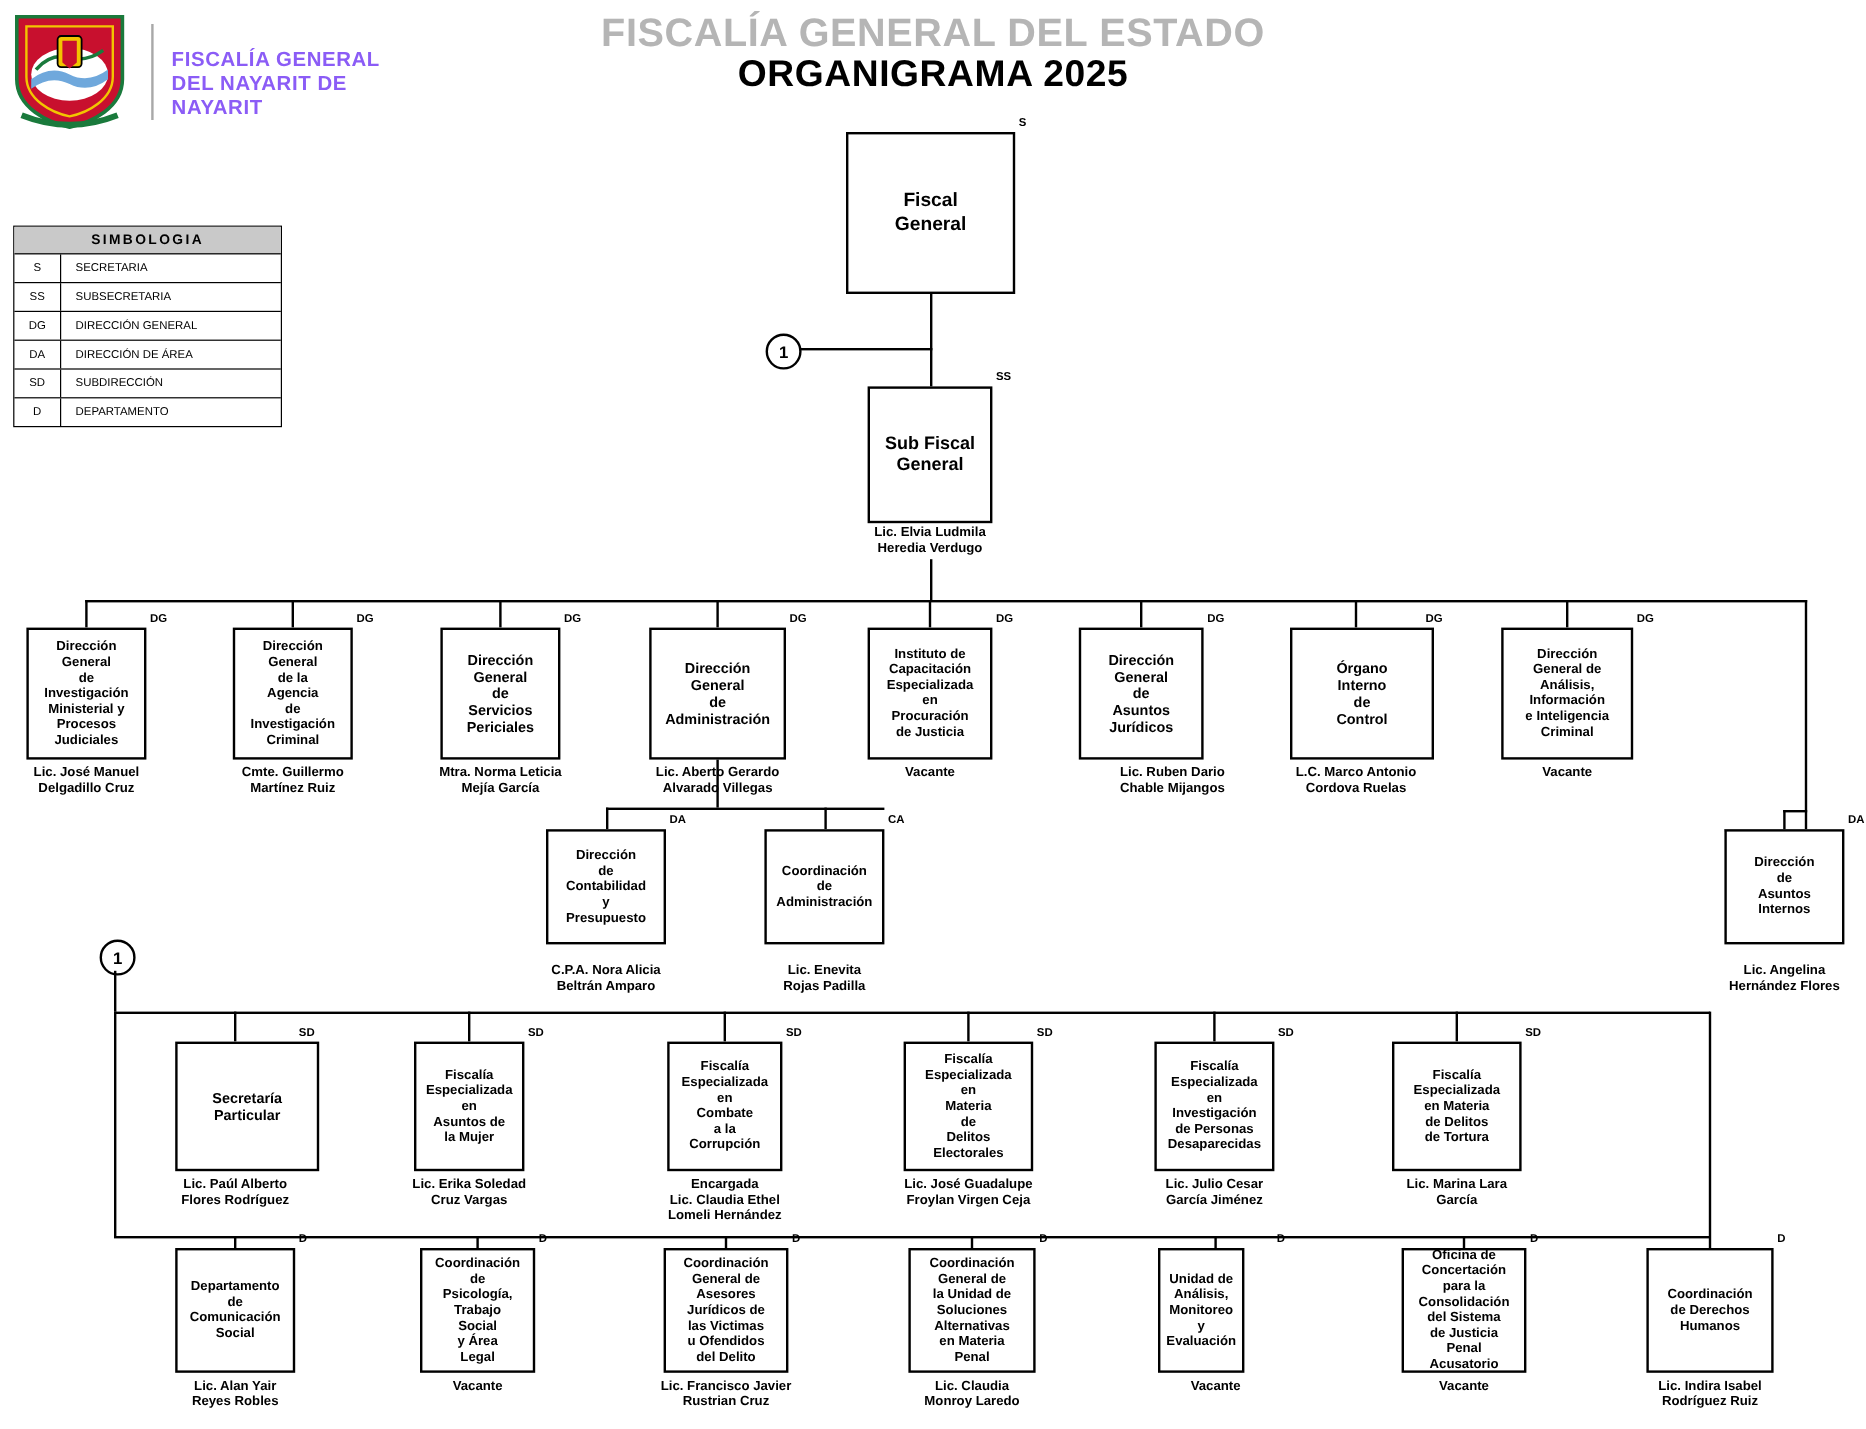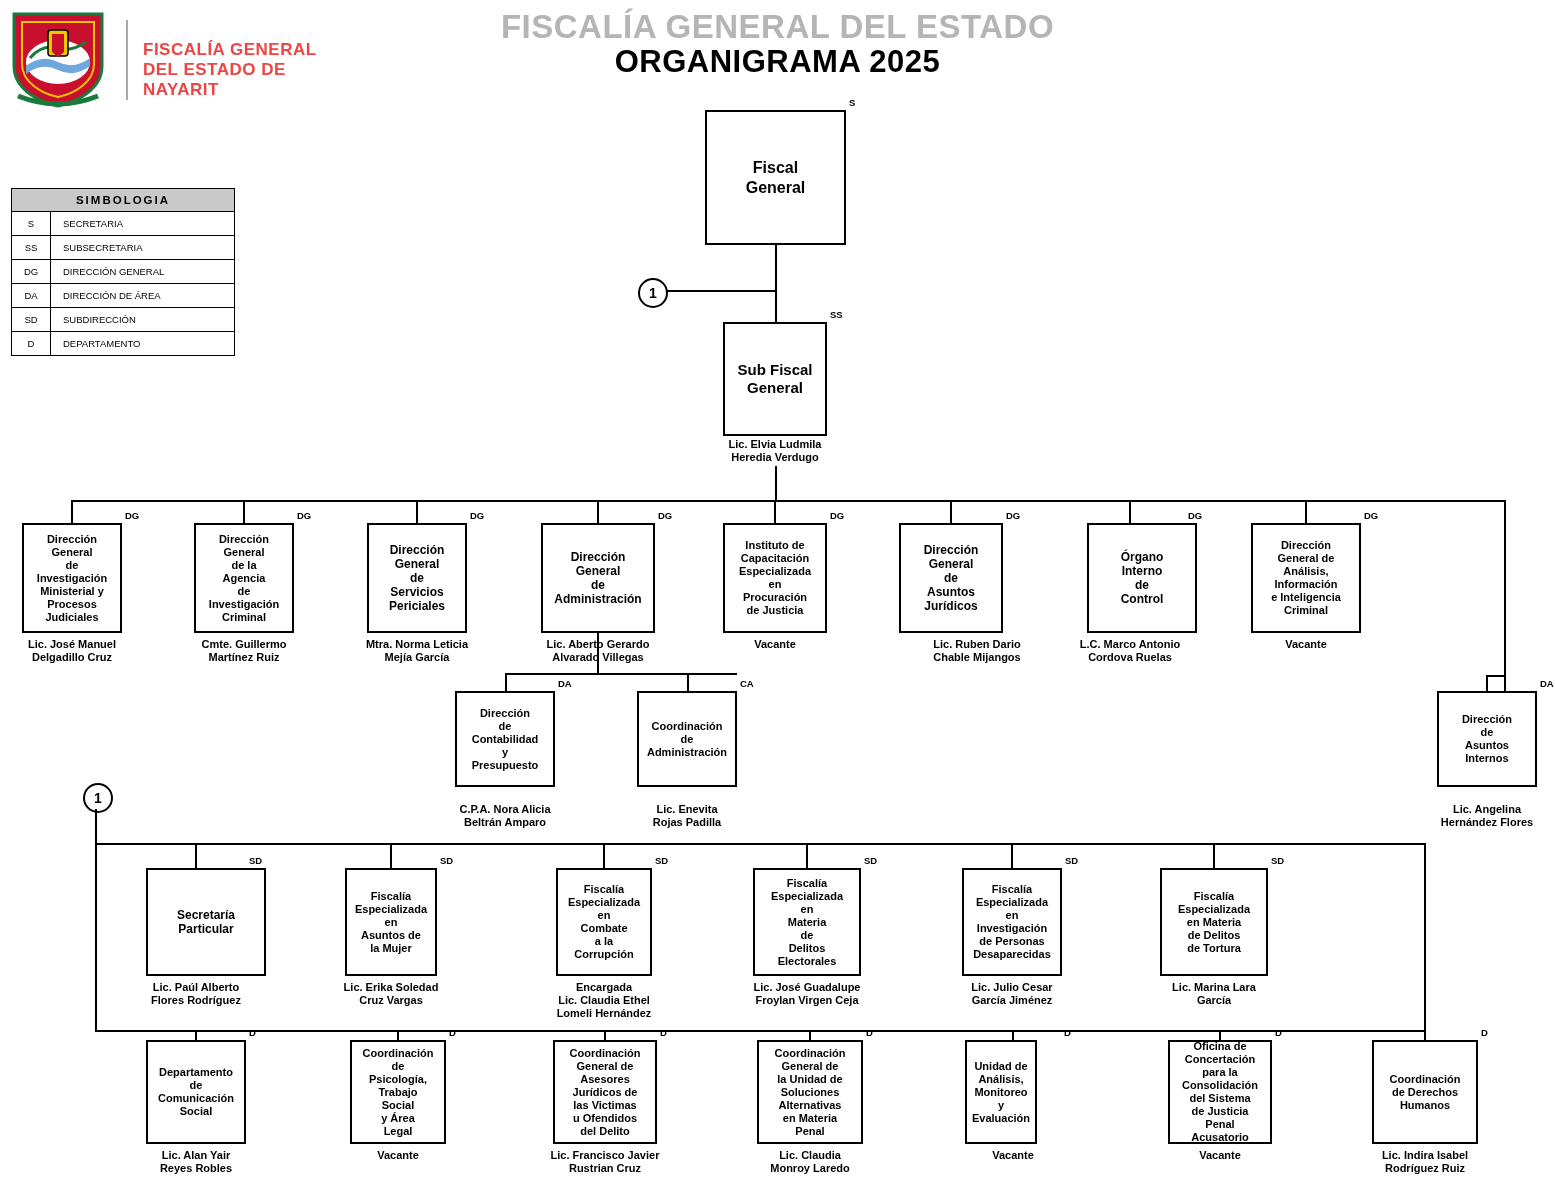--- a/index.html
+++ b/index.html
@@ -10,21 +10,21 @@
     color:#000;
     overflow:hidden;
   }
   .abs{position:absolute;}
 
   
   #logo-block{left:0;top:6px;width:370px;height:110px;}
   #shield{position:absolute;left:8px;top:4px;width:100px;height:100px;}
   #logo-divider{position:absolute;left:126px;top:14px;width:2px;height:80px;background:#a8a8a8;}
   #logo-text{position:absolute;left:143px;top:34px;width:220px;
-    font-weight:bold;font-size:17px;line-height:20px;letter-spacing:.5px;color:#ef4444;}
+    font-weight:bold;font-size:17px;line-height:20px;letter-spacing:.5px;color:#8b5cf6;}
 
   #title-top{left:0;top:8px;width:1555px;text-align:center;
     font-size:33px;font-weight:bold;color:#b5b5b5;letter-spacing:.5px;}
   #title-main{left:0;top:44px;width:1555px;text-align:center;
     font-size:31px;font-weight:bold;color:#000;letter-spacing:.5px;}
 
   
   #simbologia{left:11px;top:188px;width:222px;border:1px solid #000;background:#fff;}
   #simbologia .sim-head{background:#c9c9c9;border-bottom:1px solid #000;
     text-align:center;font-size:11.5px;font-weight:bold;letter-spacing:2px;padding:5px 0;}
@@ -68,21 +68,21 @@
     <ellipse cx="50" cy="52" rx="32" ry="22" fill="#ffffff"></ellipse>
     <path d="M18 56 q16 -12 32 -4 q16 8 32 -4 l0 8 q-16 12 -32 4 q-16 -8 -32 4 Z" fill="#6fa8dc"></path>
     <path d="M22 48 q12 -14 28 -10 q14 4 28 -6" stroke="#1a7a3c" stroke-width="3" fill="none"></path>
     <rect x="40" y="20" width="20" height="26" rx="3" fill="#f2c500" stroke="#000" stroke-width="1.5"></rect>
     <path d="M44 24 h12 v18 l-6 5 l-6 -5 Z" fill="#c8102e"></path>
     <path d="M10 86 q40 16 80 0" stroke="#1a7a3c" stroke-width="5" fill="none"></path>
   </svg>
   <div id="logo-divider"></div>
   <div id="logo-text">
     <div>FISCALÍA GENERAL</div>
-    <div>DEL ESTADO DE</div>
+    <div>DEL NAYARIT DE</div>
     <div>NAYARIT</div>
   </div>
 </div>
 
 <div class="abs" id="title-top">FISCALÍA GENERAL DEL ESTADO</div>
 <div class="abs" id="title-main">ORGANIGRAMA 2025</div>
 
 <div class="abs" id="simbologia">
   <div class="sim-head">SIMBOLOGIA</div>
   <div id="sim-rows">
@@ -158,21 +158,21 @@
     </div>
     <div class="tag" style="left: 830px; top: 510px;">DG</div>
     <div class="person " style="left: 678px; width: 194px; top: 638px;">Vacante</div>
     <div class="ln vl" style="left: 950px; top: 500px; height: 23px;"></div>
     <div class="node" style="left: 899px; top: 523px; width: 104px; height: 110px;">
       <div class="inner f-12">Dirección<br>General<br>de<br>Asuntos<br>Jurídicos</div>
     </div>
     <div class="tag" style="left: 1006px; top: 510px;">DG</div>
     <div class="person " style="left: 880px; width: 194px; top: 638px;">Lic. Ruben Dario<br>Chable Mijangos</div>
     <div class="ln vl" style="left: 1129px; top: 500px; height: 23px;"></div>
-    <div class="node" style="left: 1075px; top: 523px; width: 110px; height: 110px; margin-left: 12px;">
+    <div class="node" style="left: 1075px; top: 523px; width: 120px; height: 110px;">
       <div class="inner f-12">Órgano<br>Interno<br>de<br>Control</div>
     </div>
     <div class="tag" style="left: 1188px; top: 510px;">DG</div>
     <div class="person " style="left: 1030px; width: 200px; top: 638px;">L.C. Marco Antonio<br>Cordova Ruelas</div>
     <div class="ln vl" style="left: 1305px; top: 500px; height: 23px;"></div>
     <div class="node" style="left: 1251px; top: 523px; width: 110px; height: 110px;">
       <div class="inner f-11">Dirección<br>General de<br>Análisis,<br>Información<br>e Inteligencia<br>Criminal</div>
     </div>
     <div class="tag" style="left: 1364px; top: 510px;">DG</div>
     <div class="person " style="left: 1206px; width: 200px; top: 638px;">Vacante</div>

